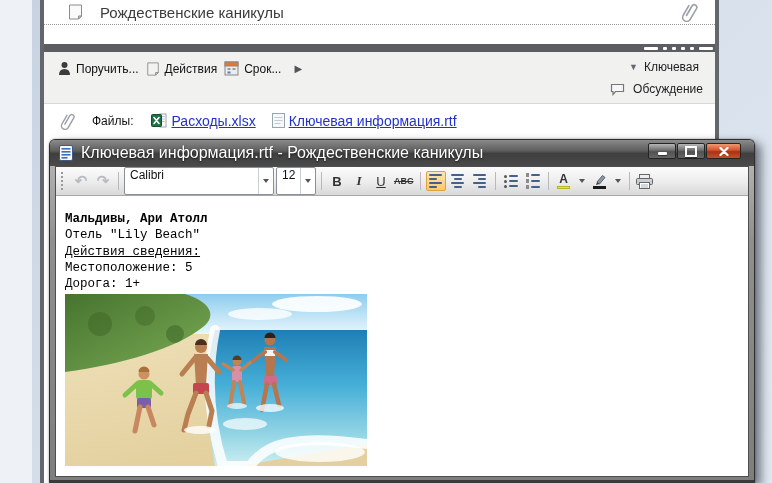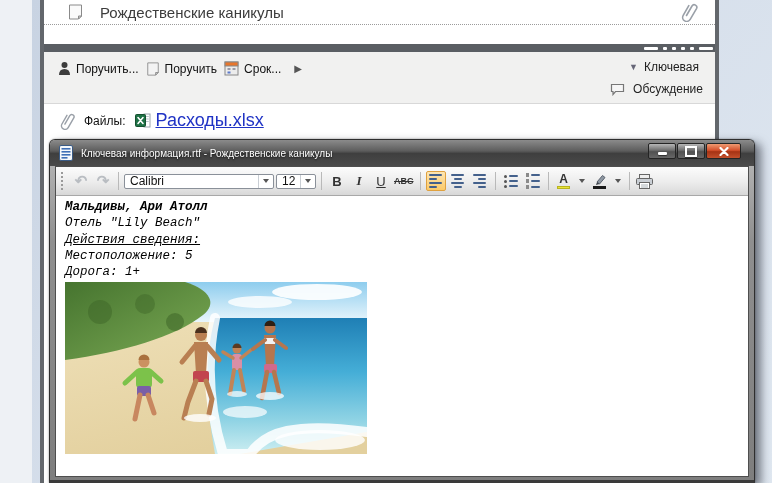--- a/index.html
+++ b/index.html
@@ -20,55 +20,55 @@
   .band-dashes .long{width:14px}.band-dashes .sq{width:4px}
   .note-toolbar{position:absolute;left:0;top:52px;width:100%;height:51px;background:#f1f1f0;
                 border-bottom:1px solid #d8d8d8;}
   .nt-left{position:absolute;left:14px;top:9px;display:flex;align-items:center;gap:7px;}
   .nt-item{display:flex;align-items:flex-end;gap:5px;font-size:12px;color:#111;cursor:default;}
   .nt-arrow{font-size:10px;color:#555;margin-left:6px;}
   .nt-actions{position:absolute;right:16px;top:8px;display:flex;align-items:center;gap:6px;font-size:12px;color:#222;}
   .nt-actions .tri{font-size:9px;color:#667;}
   .nt-discussion{position:absolute;right:12px;top:30px;display:flex;align-items:center;gap:8px;font-size:12px;color:#222;}
   .note-files{position:absolute;left:0;top:104px;width:100%;height:33px;background:#fff;display:flex;
-              align-items:center;gap:8px;padding-left:16px;box-sizing:border-box;}
+              align-items:center;gap:16px;padding-left:16px;box-sizing:border-box;}
   .files-label{font-size:12px;color:#111;margin-right:2px;}
   .file-link{display:flex;align-items:center;gap:4px;}
-  .file-link a{font-size:18px;color:#2033c5;text-decoration:underline;cursor:pointer;}
+  .file-link a{font-size:14px;color:#2033c5;text-decoration:underline;cursor:pointer;}
 
   
   #wordpad-window{position:absolute;left:17px;top:139px;width:706px;height:344px;
       background:linear-gradient(180deg,#bcbcbc,#8f8f8f 30%,#7e7e7e);
       border:1px solid #2e2e2e;border-bottom:3px solid #3a3a3a;border-radius:6px 6px 0 0;box-sizing:border-box;
       box-shadow:6px 4px 10px rgba(25,30,40,.55),0 0 2px rgba(0,0,0,.4);}
   .wp-titlebar{height:26px;border-radius:5px 5px 0 0;display:flex;align-items:center;
       background:linear-gradient(180deg,#8b8b8b,#5d5d5d 42%,#3f3f3f 52%,#4a4a4a);}
-  .wp-title{margin-left:8px;font-size:10px;color:#fff;text-shadow:0 1px 2px rgba(0,0,0,.7);}
+  .wp-title{margin-left:8px;font-size:16px;color:#fff;text-shadow:0 1px 2px rgba(0,0,0,.7);}
   .wp-buttons{position:absolute;right:13px;top:3px;display:flex;gap:1px;}
   .wbtn{width:28px;height:16px;border:1px solid #242424;border-radius:2px;box-sizing:border-box;
         background:linear-gradient(180deg,#b6b6b6,#6e6e6e 45%,#515151 55%,#676767);
         display:flex;align-items:center;justify-content:center;cursor:pointer;}
   .wbtn.close{width:35px;background:linear-gradient(180deg,#ef9a72,#d4512c 45%,#a63314 55%,#c24f2b);}
   .glyph-min{width:9px;height:3px;background:#fff;border-radius:1px;margin-top:5px;box-shadow:0 1px 1px rgba(0,0,0,.5);}
   .glyph-max{width:8px;height:7px;border:2px solid #fff;box-shadow:0 1px 1px rgba(0,0,0,.5);}
   .wp-content{margin:0 5px;height:calc(100% - 29px);background:#fff;border:1px solid #4e4e4e;
               box-sizing:border-box;display:flex;flex-direction:column;overflow:hidden;}
 
   
   .wp-toolbar{height:28px;flex:0 0 28px;display:flex;align-items:center;padding:0 3px;gap:2px;
       background:linear-gradient(180deg,#fcfcfc,#ececec 55%,#d8d8d8);border-bottom:1px solid #a8a8a8;}
   .grip{width:4px;height:18px;border-left:2px dotted #9a9a9a;margin:0 2px;}
   .tb-btn{min-width:20px;height:20px;display:flex;align-items:center;justify-content:center;
           border:1px solid transparent;border-radius:2px;cursor:pointer;box-sizing:border-box;}
   .tb-btn.disabled{color:#b9bdc2;}
   .tb-btn.active{background:linear-gradient(180deg,#fde6b4,#fbc968);border-color:#dfa13f;}
   .undo-redo{font-size:15px;font-weight:bold;}
   .tb-sep{width:1px;height:18px;background:#b9b9b9;margin:0 3px;}
-  .combo{height:15px;background:#fff;border:1px solid #8a9099;border-radius:2px;display:flex;
-         align-items:flex-end;box-sizing:border-box;cursor:pointer;}
+  .combo{height:28px;background:#fff;border:1px solid #8a9099;border-radius:2px;display:flex;
+         align-items:flex-start;box-sizing:border-box;cursor:pointer;}
   .combo .cval{padding-left:5px;font-size:12px;color:#111;flex:1;}
   .combo .carr{width:14px;height:100%;display:flex;align-items:center;justify-content:center;border-left:1px solid #c9ced4;}
   .tri-down{width:0;height:0;border-left:3px solid transparent;border-right:3px solid transparent;border-top:4px solid #555;}
   .combo.font{width:150px}.combo.size{width:40px}
   .fmt{font-size:13px;color:#333;}
   .fmt-b{font-weight:bold;}
   .fmt-i{font-style:italic;font-family:"Liberation Serif",serif;font-weight:bold;}
   .fmt-u{text-decoration:underline;}
   .fmt-abc{font-size:9px;text-decoration:line-through;font-weight:bold;}
   .align-icon{width:13px;display:flex;flex-direction:column;gap:2px;}
@@ -82,21 +82,21 @@
   .list-icon .num{width:3px;height:4px;background:#8a8a8a;}
   .list-icon .bar{width:9px;height:2px;background:#44618c;border-radius:1px;}
   .color-btn{display:flex;flex-direction:column;align-items:center;justify-content:center;line-height:1;}
   .color-btn .letter{font-size:12px;font-weight:bold;color:#333;}
   .color-btn .swatch{width:13px;height:3px;margin-top:1px;}
   .sw-yellow{background:#e9e437;border:1px solid #b9b41f;box-sizing:border-box;}
   .sw-black{background:#1a1a1a;}
   .mini-arr{width:12px;height:20px;display:flex;align-items:center;justify-content:center;cursor:pointer;}
 
   
-  .wp-doc{flex:1;background:#fff;padding:3px 0 0 9px;cursor:text;font-style:italic;}
+  .wp-doc{flex:1;background:#fff;padding:15px 0 0 9px;cursor:text;}
   .doc-line{font-family:"Liberation Mono","DejaVu Sans Mono",monospace;font-size:12.5px;line-height:16.3px;
             color:#000;white-space:pre;}
   .doc-line.bold{font-weight:bold;}
   .doc-line.underline{text-decoration:underline;}
   .doc-photo{margin-top:2px;width:302px;height:172px;display:block;}
 
   svg{display:block;}
 </style>
 </head>
 <body>
@@ -138,21 +138,21 @@
             <circle cx="6.5" cy="4" r="3" fill="#3c3c3c"></circle>
             <path d="M1 14 q0 -6 5.5 -6 q5.5 0 5.5 6 z" fill="#3c3c3c"></path>
           </svg>
           <span>Поручить...</span>
         </span>
         <span class="nt-item">
           <svg width="14" height="14" viewBox="0 0 15 16">
             <path d="M1.5 1h12v11l-3 3h-9z" fill="#f3f3f3" stroke="#8a8a8a"></path>
             <path d="M13.5 12h-3v3z" fill="#cfcfcf" stroke="#8a8a8a"></path>
           </svg>
-          <span>Поручить</span>
+          <span>Действия</span>
         </span>
         <span class="nt-item">
           <svg width="15" height="15" viewBox="0 0 15 15">
             <rect x="1" y="1" width="13" height="13" fill="#ececec" stroke="#888"></rect>
             <rect x="1" y="1" width="13" height="4" fill="#e8762c" stroke="#888"></rect>
             <rect x="3.5" y="7" width="3" height="2" fill="#9a9aa6"></rect>
             <rect x="8.5" y="7" width="3" height="2" fill="#9a9aa6"></rect>
             <rect x="3.5" y="10.5" width="3" height="2" fill="#5b79c9"></rect>
           </svg>
           <span>Срок...</span>
@@ -181,20 +181,29 @@
       <span class="file-link">
         <svg width="16" height="15" viewBox="0 0 16 15">
           <rect x="9" y="1" width="6" height="13" fill="#fff" stroke="#9aa4ab"></rect>
           <rect x="10.2" y="3" width="3.6" height="1" fill="#bcc6cc"></rect>
           <rect x="10.2" y="5.5" width="3.6" height="1" fill="#bcc6cc"></rect>
           <rect x="10.2" y="8" width="3.6" height="1" fill="#bcc6cc"></rect>
           <rect x="0.5" y="1.5" width="10" height="12" rx="1" fill="#1e7145" stroke="#14502f"></rect>
           <path d="M3 4.5 l5 6 M8 4.5 l-5 6" stroke="#fff" stroke-width="1.6" stroke-linecap="round"></path>
         </svg>
         <a>Расходы.xlsx</a>
+      </span>
+      <span class="file-link">
+        <svg width="13" height="15" viewBox="0 0 13 15">
+          <rect x="0.5" y="0.5" width="12" height="14" fill="#f7f8f9" stroke="#9aa4ab"></rect>
+          <rect x="2.5" y="4" width="8" height="1" fill="#c3cbd1"></rect>
+          <rect x="2.5" y="7" width="8" height="1" fill="#c3cbd1"></rect>
+          <rect x="2.5" y="10" width="6" height="1" fill="#c3cbd1"></rect>
+        </svg>
+        <a>Ключевая информация.rtf</a>
       </span>
     </div>
   </div>
 
   <div id="wordpad-window">
     <div class="wp-titlebar">
       <span style="margin-left:9px">
         <svg width="14" height="16" viewBox="0 0 14 16">
           <rect x="0.5" y="0.5" width="13" height="15" rx="1.5" fill="#f5f8fb" stroke="#3b5b85"></rect>
           <rect x="2.5" y="3" width="9" height="1.6" fill="#3f6fb5"></rect>

